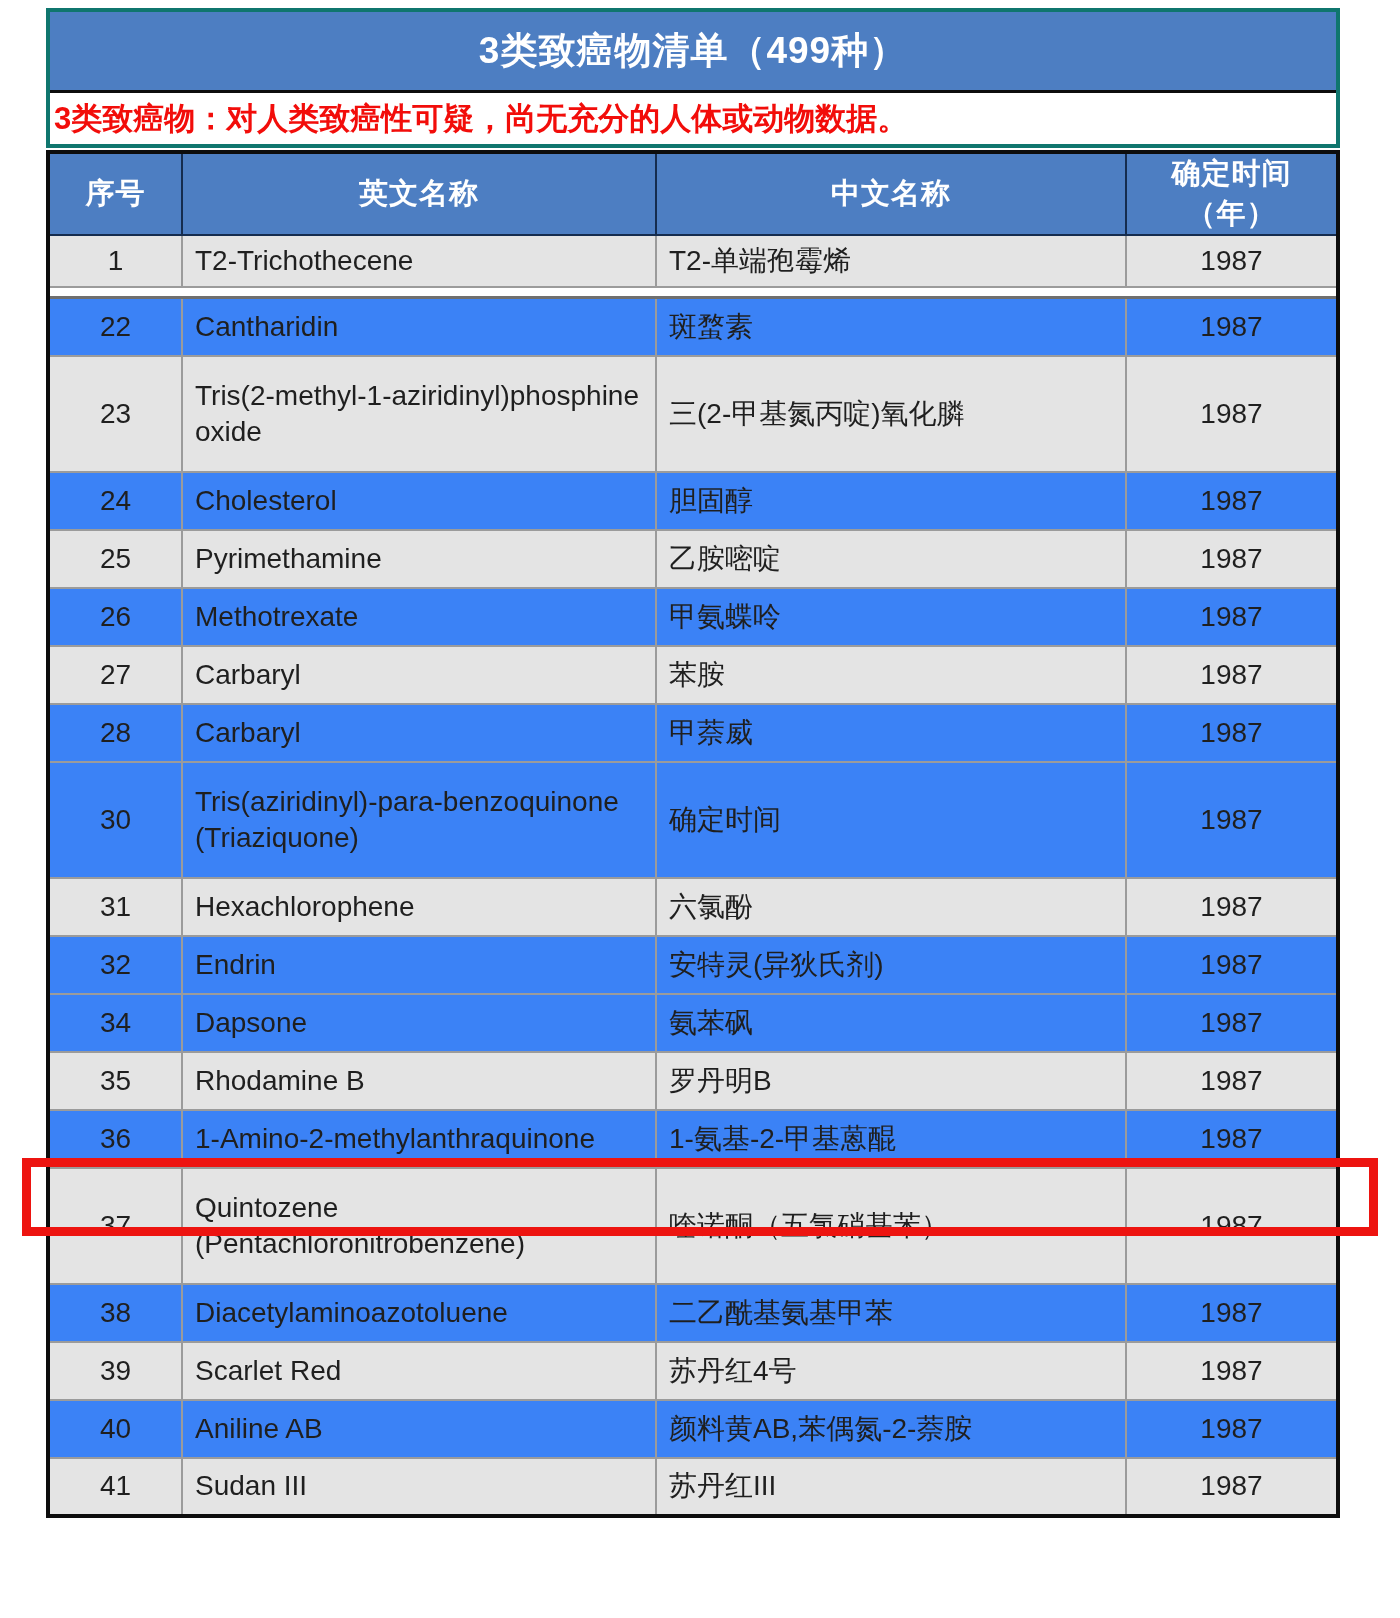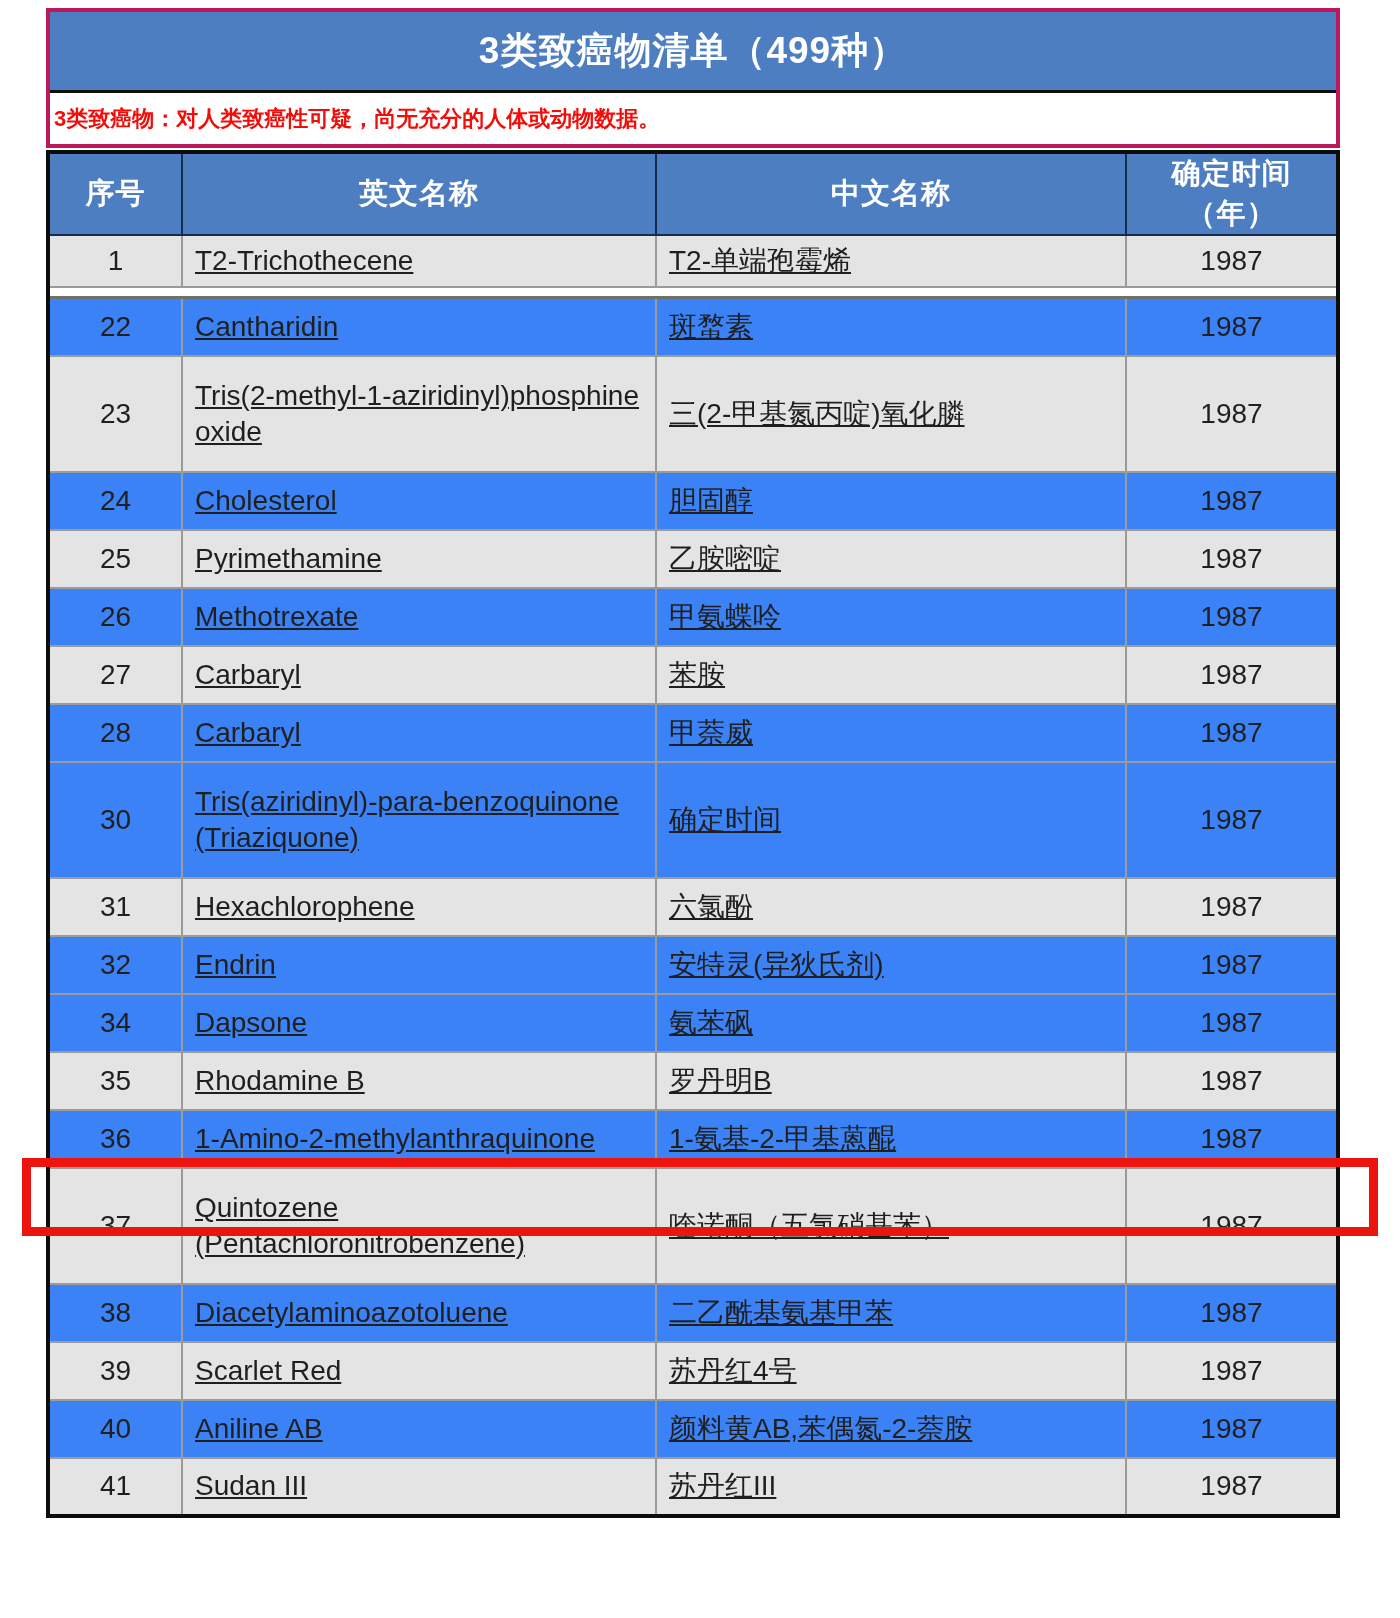--- a/index.html
+++ b/index.html
@@ -18,21 +18,21 @@
     background: #ffffff;
   }
 
   
   .title-box {
     position: absolute;
     left: 46px;
     top: 8px;
     width: 1294px;
     box-sizing: border-box;
-    border: 4px solid #be185d;
+    border: 4px solid #0f766e;
     background: #ffffff;
   }
   .title-bar {
     height: 78px;
     background: #4d7ec2;
     border-bottom: 3px solid #0d0d0d;
     display: flex;
     align-items: center;
     justify-content: center;
     color: #ffffff;
@@ -40,21 +40,21 @@
     font-weight: bold;
     letter-spacing: 1px;
   }
   .note-bar {
     height: 51px;
     background: #ffffff;
     display: flex;
     align-items: center;
     padding-left: 4px;
     color: #f20d0a;
-    font-size: 22px;
+    font-size: 31px;
     font-weight: bold;
   }
 
   
   table.main {
     position: absolute;
     left: 46px;
     top: 150px;
     width: 1294px;
     border-collapse: collapse;
@@ -75,21 +75,21 @@
   table.main td {
     border: 2px solid #9b9b9b;
     font-size: 28px;
     color: #1f1f1f;
     padding: 4px 12px;
     vertical-align: middle;
     line-height: 1.28;
     overflow: hidden;
   }
   td.c-no, td.c-year { text-align: center; padding: 4px 2px; }
-  td.c-en, td.c-zh  { text-align: left; text-decoration: underline; }
+  td.c-en, td.c-zh  { text-align: left; }
 
   tr.row-single { height: 58px; }
   tr.row-first  { height: 52px; }
   tr.row-tall   { height: 116px; }
   tr.shade-gray td  { background: #e4e4e4; }
   tr.shade-white td { background: #3b82f6; }
 
   tr.stitch-gap td {
     height: 8px;
     padding: 0;

